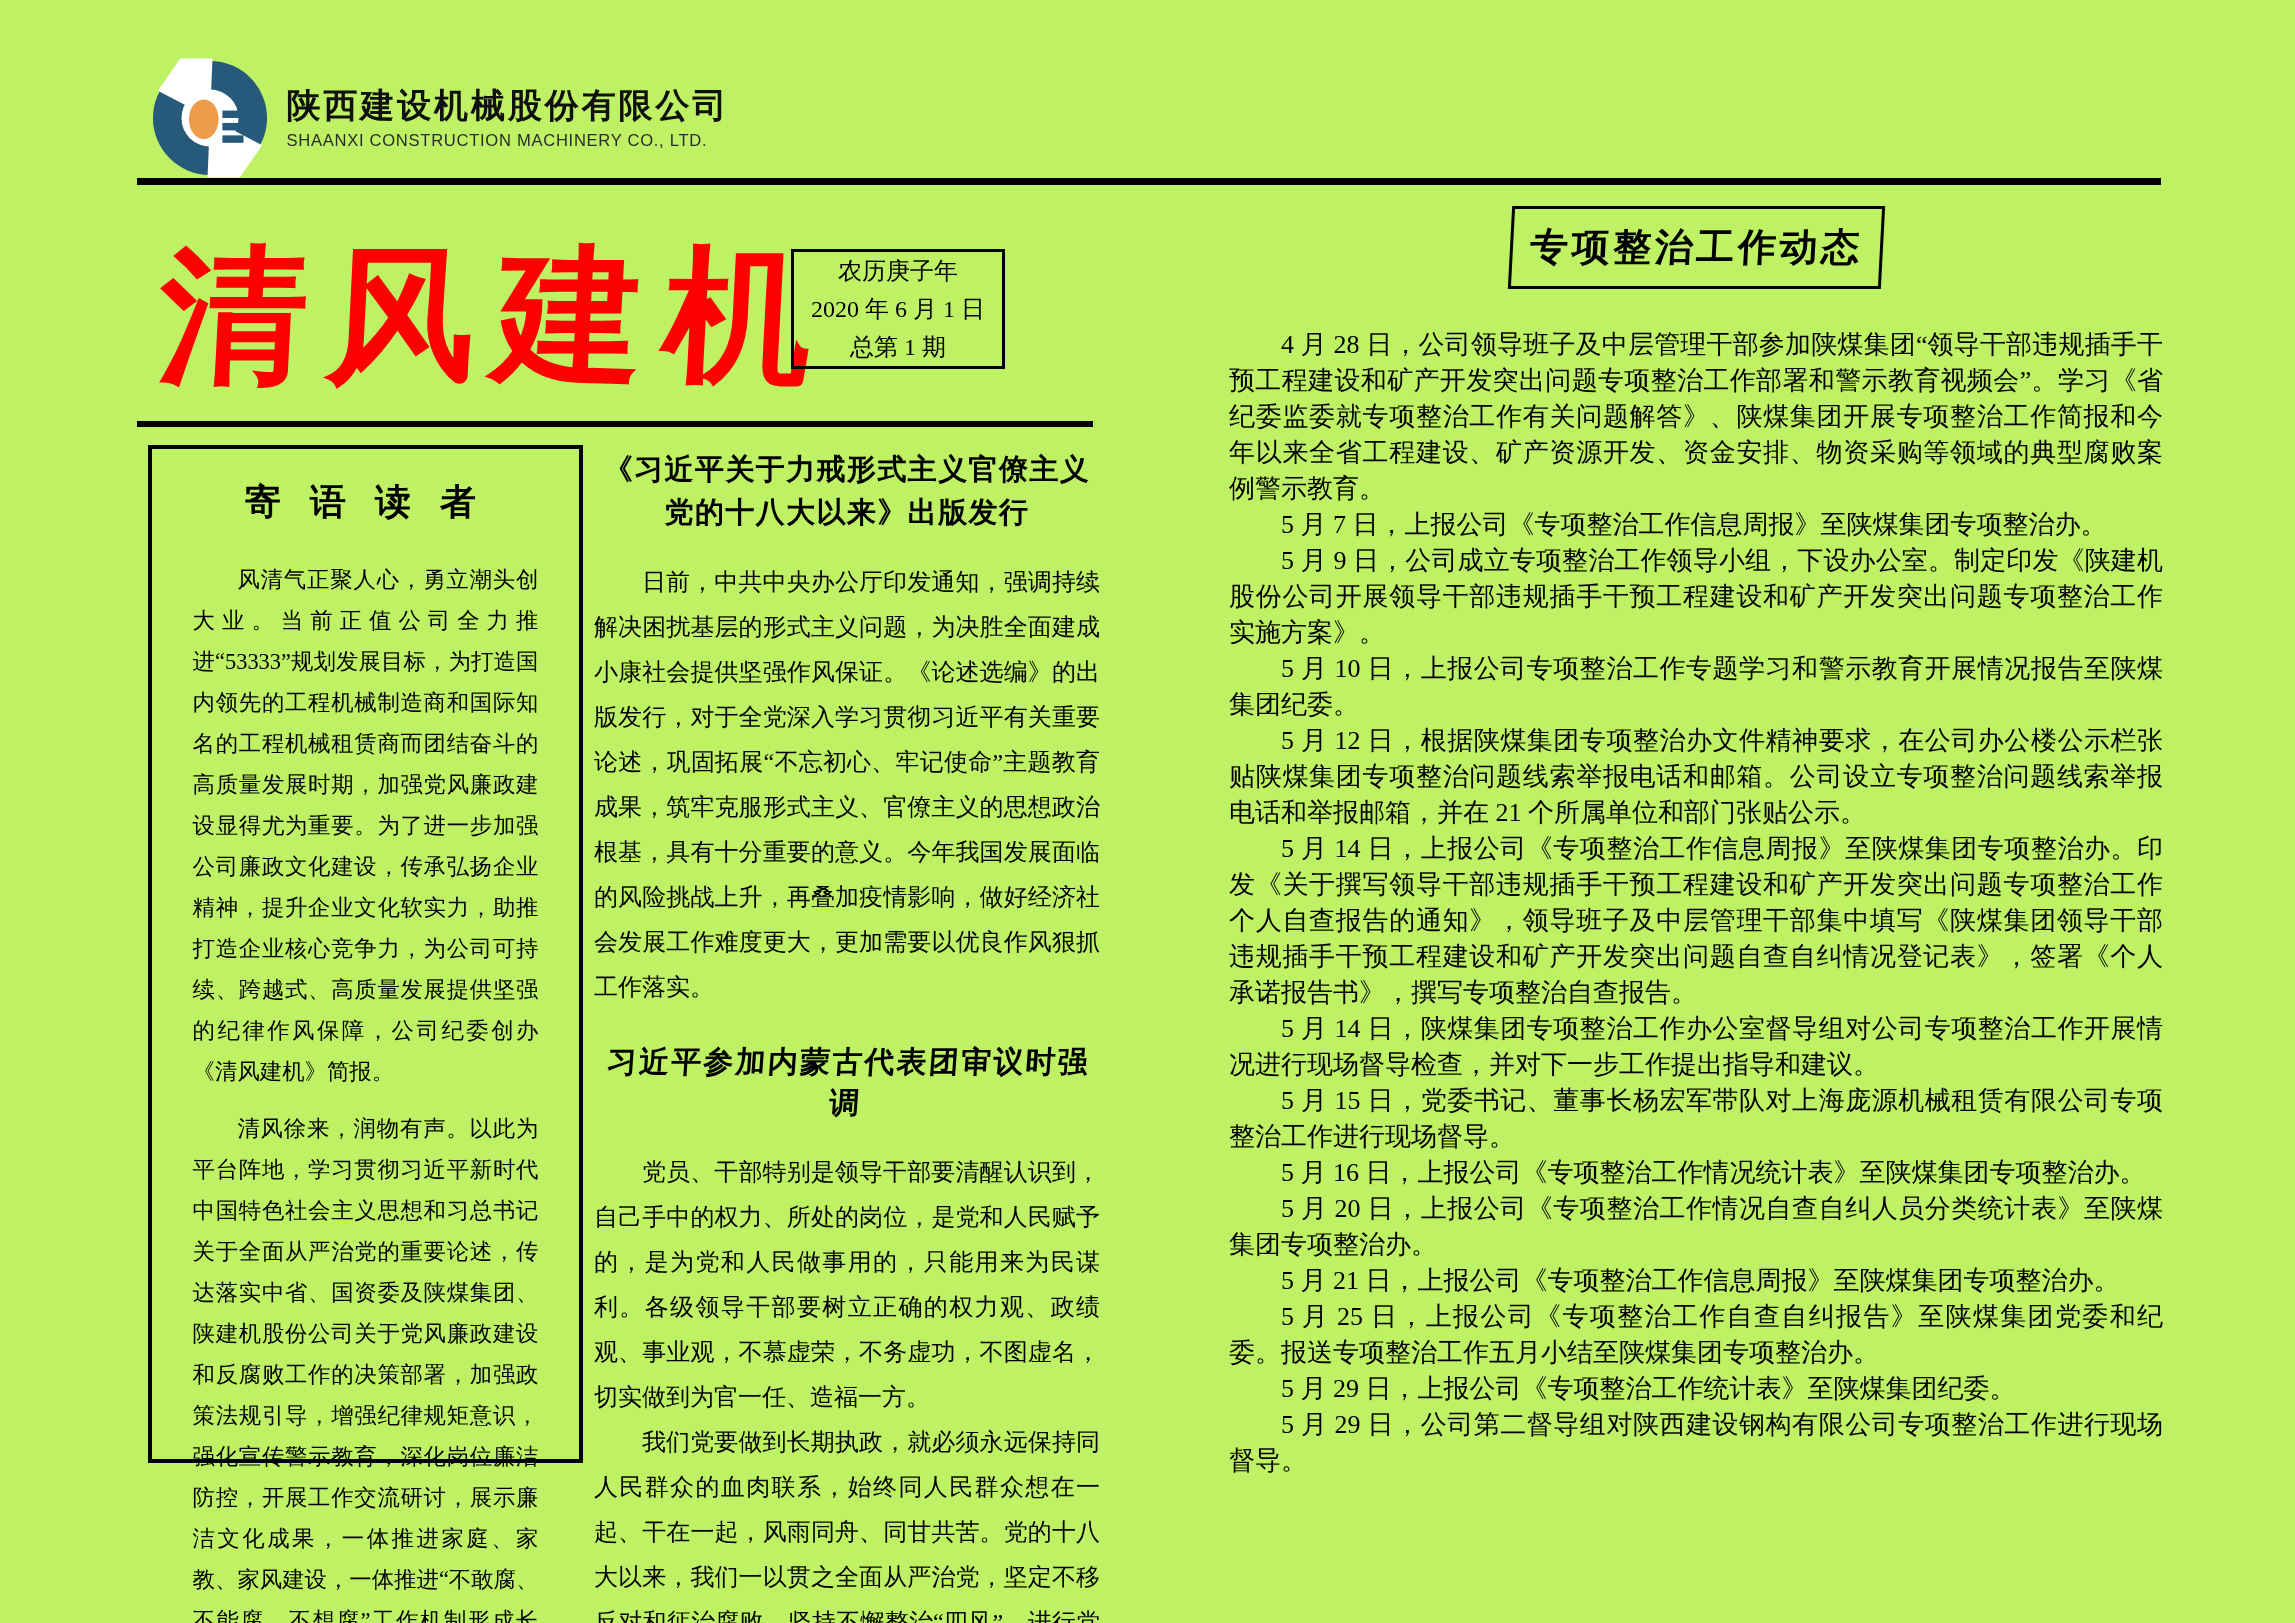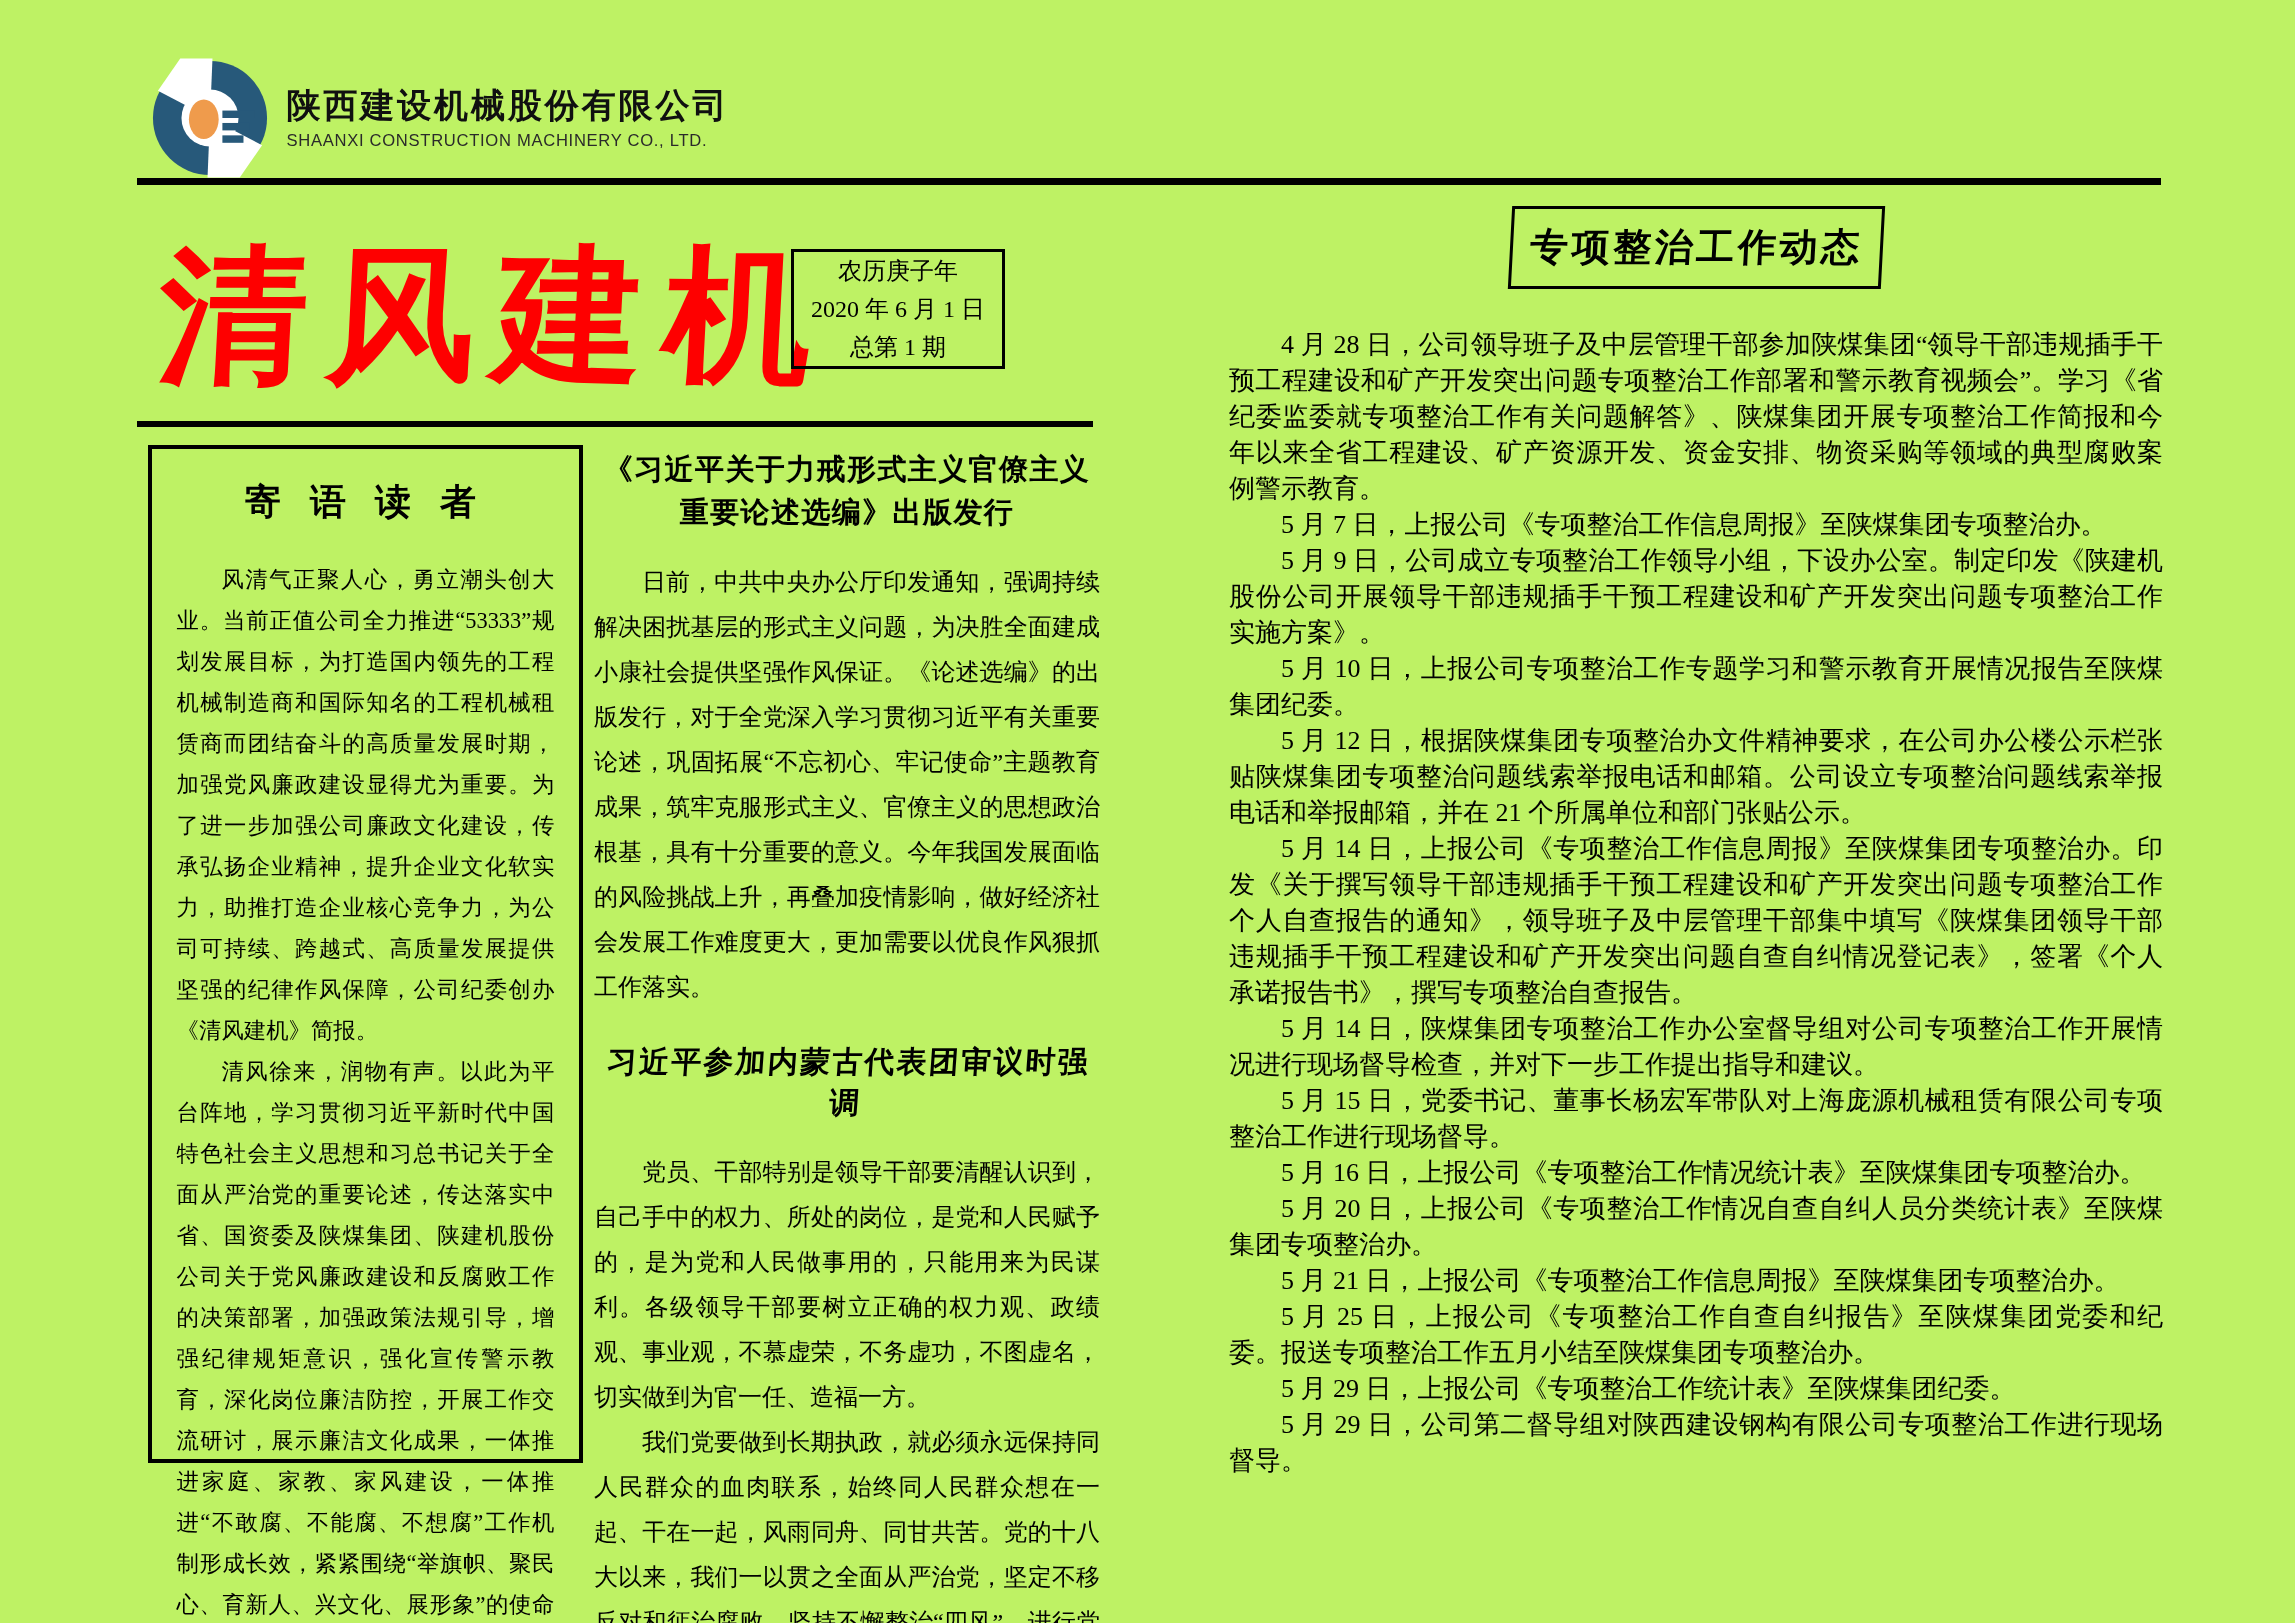--- a/index.html
+++ b/index.html
@@ -48,21 +48,21 @@
   .reader-box{
     position:absolute;left:148px;top:445px;width:435px;height:1018px;
     border:4.3px solid #000;box-sizing:border-box;
     padding:19px 24.6px 14.5px 24.6px;
   }
   .reader-title{
     text-align:center;font-size:36px;font-weight:bold;letter-spacing:10px;
     margin:10px 0 32px 0;
   }
   .reader-box p{
-    margin:0;font-size:22.4px;line-height:41px;
+    margin:16px;font-size:22.4px;line-height:41px;
     text-indent:2em;text-align:justify;
   }
   
   .col-mid{position:absolute;left:594px;top:448px;width:506px;}
   .mid-title{
     text-align:center;font-weight:bold;font-size:29px;line-height:43px;letter-spacing:1.4px;
   }
   .col-mid p{
     margin:0;font-size:24px;line-height:45px;text-indent:2em;text-align:justify;
   }
@@ -118,21 +118,21 @@
   <div class="rule-left"></div>
 
   <div class="reader-box">
     <div class="reader-title">寄 语 读 者</div>
     <p>风清气正聚人心，勇立潮头创大业。当前正值公司全力推进“53333”规划发展目标，为打造国内领先的工程机械制造商和国际知名的工程机械租赁商而团结奋斗的高质量发展时期，加强党风廉政建设显得尤为重要。为了进一步加强公司廉政文化建设，传承弘扬企业精神，提升企业文化软实力，助推打造企业核心竞争力，为公司可持续、跨越式、高质量发展提供坚强的纪律作风保障，公司纪委创办《清风建机》简报。</p>
     <p>清风徐来，润物有声。以此为平台阵地，学习贯彻习近平新时代中国特色社会主义思想和习总书记关于全面从严治党的重要论述，传达落实中省、国资委及陕煤集团、陕建机股份公司关于党风廉政建设和反腐败工作的决策部署，加强政策法规引导，增强纪律规矩意识，强化宣传警示教育，深化岗位廉洁防控，开展工作交流研讨，展示廉洁文化成果，一体推进家庭、家教、家风建设，一体推进“不敢腐、不能腐、不想腐”工作机制形成长效，紧紧围绕“举旗帜、聚民心、育新人、兴文化、展形象”的使命任务，大力营造风清气正的干事创业环境，着力实现人与企业和谐增值、共赢发展。</p>
   </div>
 
   <div class="col-mid">
     <div class="mid-title">《习近平关于力戒形式主义官僚主义</div>
-    <div class="mid-title">重要论述选编》出版发行</div>
+    <div class="mid-title">党的十八大以来》出版发行</div>
     <p class="p-first">日前，中共中央办公厅印发通知，强调持续解决困扰基层的形式主义问题，为决胜全面建成小康社会提供坚强作风保证。《论述选编》的出版发行，对于全党深入学习贯彻习近平有关重要论述，巩固拓展“不忘初心、牢记使命”主题教育成果，筑牢克服形式主义、官僚主义的思想政治根基，具有十分重要的意义。今年我国发展面临的风险挑战上升，再叠加疫情影响，做好经济社会发展工作难度更大，更加需要以优良作风狠抓工作落实。</p>
     <div class="mid-subtitle">习近平参加内蒙古代表团审议时强调</div>
     <p>党员、干部特别是领导干部要清醒认识到，自己手中的权力、所处的岗位，是党和人民赋予的，是为党和人民做事用的，只能用来为民谋利。各级领导干部要树立正确的权力观、政绩观、事业观，不慕虚荣，不务虚功，不图虚名，切实做到为官一任、造福一方。</p>
     <p>我们党要做到长期执政，就必须永远保持同人民群众的血肉联系，始终同人民群众想在一起、干在一起，风雨同舟、同甘共苦。党的十八大以来，我们一以贯之全面从严治党，坚定不移反对和惩治腐败，坚持不懈整治“四风”，进行党的群众路线教育实践活动、“不忘初心、牢记使命”主题教育，就是要教育引导广大党员、干部始终同人民群众同呼吸、共命运、心连心。要坚定不移反对腐败，坚持不懈反对和克服形式主义、官僚主义。</p>
   </div>
 
   <div class="col-right">
     <div class="right-header-box">专项整治工作动态</div>
     <div class="right-entries">
       <p>4 月 28 日，公司领导班子及中层管理干部参加陕煤集团“领导干部违规插手干预工程建设和矿产开发突出问题专项整治工作部署和警示教育视频会”。学习《省纪委监委就专项整治工作有关问题解答》、陕煤集团开展专项整治工作简报和今年以来全省工程建设、矿产资源开发、资金安排、物资采购等领域的典型腐败案例警示教育。</p>

